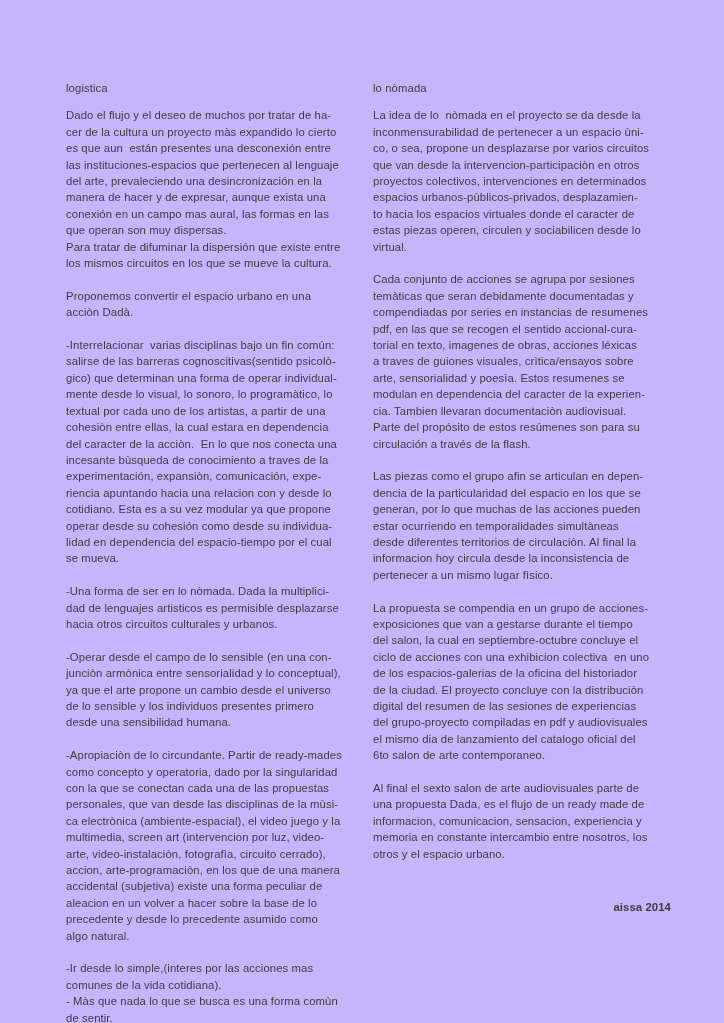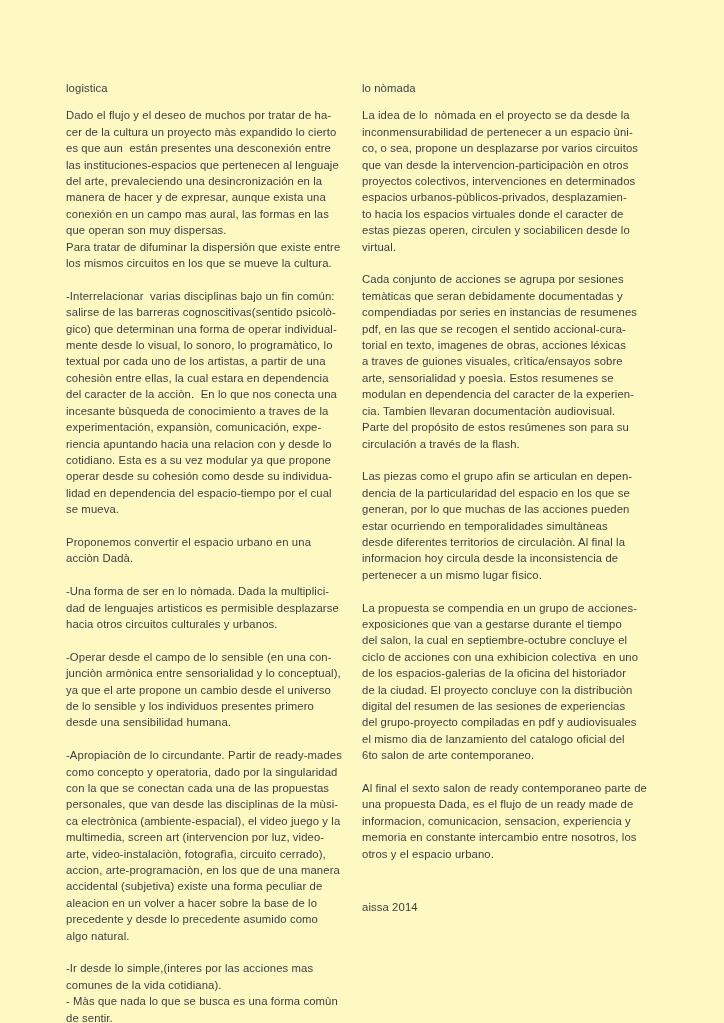--- a/index.html
+++ b/index.html
@@ -4,82 +4,83 @@
 <style>
   html, body {
     margin: 0;
     padding: 0;
     background: #ffffff;
   }
   .page {
     position: relative;
     width: 724px;
     height: 1023px;
-    background: #fef9c3;
+    background: #c4b5fd;
     overflow: hidden;
     font-family: "Liberation Sans", sans-serif;
   }
   .col {
     position: absolute;
     top: 80px;
     width: 298px;
     font-size: 11.3px;
     line-height: 16.4px;
     color: #3d3d3d;
     letter-spacing: 0.1px;
   }
   .col-left  { left: 66px; }
-  .col-right { left: 362px; }
+  .col-right { left: 373px; }
   .col-title {
     margin: 0 0 11px 0;
     white-space: pre-wrap;
   }
   .para {
     margin: 0 0 16.4px 0;
     white-space: pre-wrap;
   }
   .signature {
     margin-top: 37px;
-    text-align: left;
+    text-align: right;
     white-space: pre-wrap;
+    font-weight: bold;
   }
 </style>
 </head>
 <body>
 
 <div class="page">
 
   <div class="col col-left">
     <div class="col-title">logistica</div>
     <div class="para">Dado el flujo y el deseo de muchos por tratar de ha-
 cer de la cultura un proyecto màs expandido lo cierto
 es que aun  están presentes una desconexión entre
 las instituciones-espacios que pertenecen al lenguaje
 del arte, prevaleciendo una desincronización en la
 manera de hacer y de expresar, aunque exista una
 conexión en un campo mas aural, las formas en las
 que operan son muy dispersas.
 Para tratar de difuminar la dispersión que existe entre
 los mismos circuitos en los que se mueve la cultura.</div>
+    <div class="para">Proponemos convertir el espacio urbano en una
+acciòn Dadà.</div>
     <div class="para">-Interrelacionar  varias disciplinas bajo un fin común:
 salirse de las barreras cognoscitivas(sentido psicolò-
 gico) que determinan una forma de operar individual-
 mente desde lo visual, lo sonoro, lo programàtico, lo
 textual por cada uno de los artistas, a partir de una
 cohesiòn entre ellas, la cual estara en dependencia
 del caracter de la acciòn.  En lo que nos conecta una
 incesante bùsqueda de conocimiento a traves de la
 experimentación, expansiòn, comunicación, expe-
 riencia apuntando hacia una relacion con y desde lo
 cotidiano. Esta es a su vez modular ya que propone
 operar desde su cohesión como desde su individua-
 lidad en dependencia del espacio-tiempo por el cual
 se mueva.</div>
-    <div class="para">Proponemos convertir el espacio urbano en una
-acciòn Dadà.</div>
     <div class="para">-Una forma de ser en lo nòmada. Dada la multiplici-
 dad de lenguajes artisticos es permisible desplazarse
 hacia otros circuitos culturales y urbanos.</div>
     <div class="para">-Operar desde el campo de lo sensible (en una con-
 junciòn armònica entre sensorialidad y lo conceptual),
 ya que el arte propone un cambio desde el universo
 de lo sensible y los individuos presentes primero
 desde una sensibilidad humana.</div>
     <div class="para">-Apropiaciòn de lo circundante. Partir de ready-mades
 como concepto y operatoria, dado por la singularidad
@@ -131,21 +132,21 @@
     <div class="para">La propuesta se compendia en un grupo de acciones-
 exposiciones que van a gestarse durante el tiempo
 del salon, la cual en septiembre-octubre concluye el
 ciclo de acciones con una exhibicion colectiva  en uno
 de los espacios-galerias de la oficina del historiador
 de la ciudad. El proyecto concluye con la distribuciòn
 digital del resumen de las sesiones de experiencias
 del grupo-proyecto compiladas en pdf y audiovisuales
 el mismo dia de lanzamiento del catalogo oficial del
 6to salon de arte contemporaneo.</div>
-    <div class="para">Al final el sexto salon de ready contemporaneo parte de
+    <div class="para">Al final el sexto salon de arte audiovisuales parte de
 una propuesta Dada, es el flujo de un ready made de
 informacion, comunicacion, sensacion, experiencia y
 memoria en constante intercambio entre nosotros, los
 otros y el espacio urbano.</div>
     <div class="signature">aissa 2014</div>
   </div>
 
 </div>
 
 </body></html>

